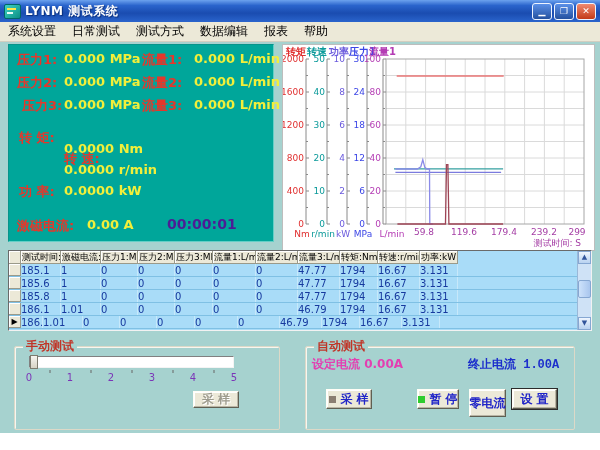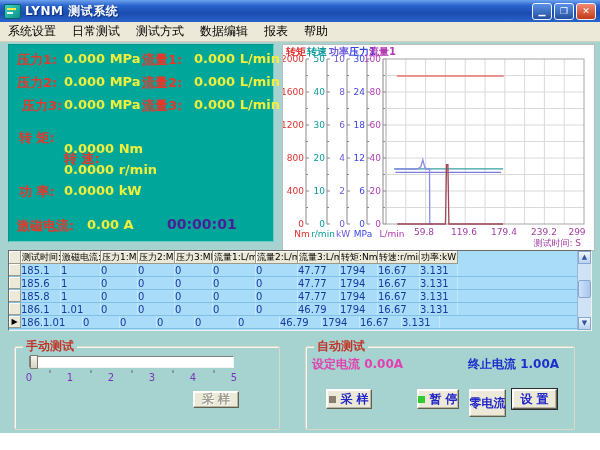--- a/index.html
+++ b/index.html
@@ -377,21 +377,21 @@
       </div>
     <div class="btn disabled" style="left:178px;top:44px;width:46px;height:17px;">采 样</div>
   </div>
 
   <div class="group" style="left:305px;top:346px;width:268px;height:82px;">
     <div class="group-label">自动测试</div>
     <span class="auto-label magenta" style="left:6px;">
       <span>设定电流</span>
       <span>0.00A</span>
     </span>
-    <span class="auto-label navy" style="left:162px;">
+    <span class="auto-label navy" style="left:162px;font-family:Liberation Mono, monospace;">
       <span>终止电流</span>
       <span>1.00A</span>
     </span>
     <div class="btn" style="left:20px;top:42px;width:46px;height:20px;">
       <span class="sq" style="background: rgb(138, 126, 114);"></span>
       <span>采 样</span>
     </div>
     <div class="btn" style="left:111px;top:42px;width:42px;height:20px;">
       <span class="sq" style="background: rgb(46, 204, 46);"></span>
       <span>暂 停</span>

